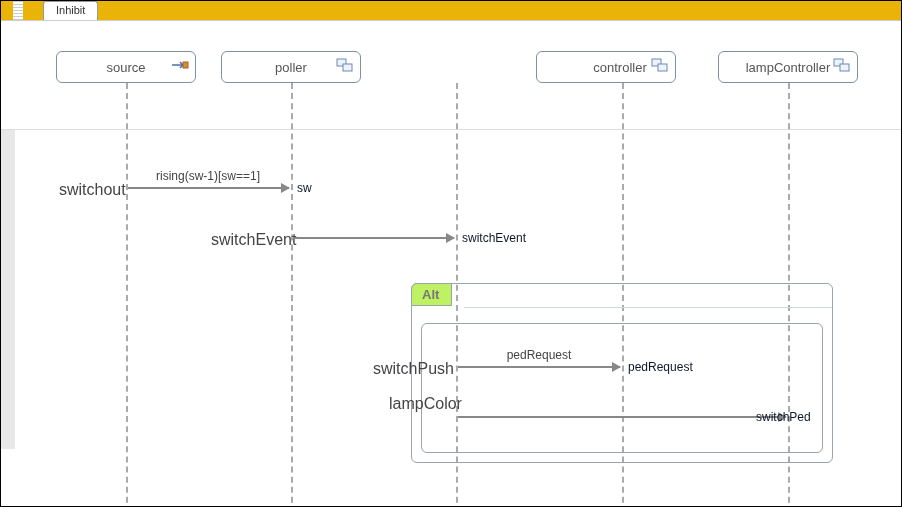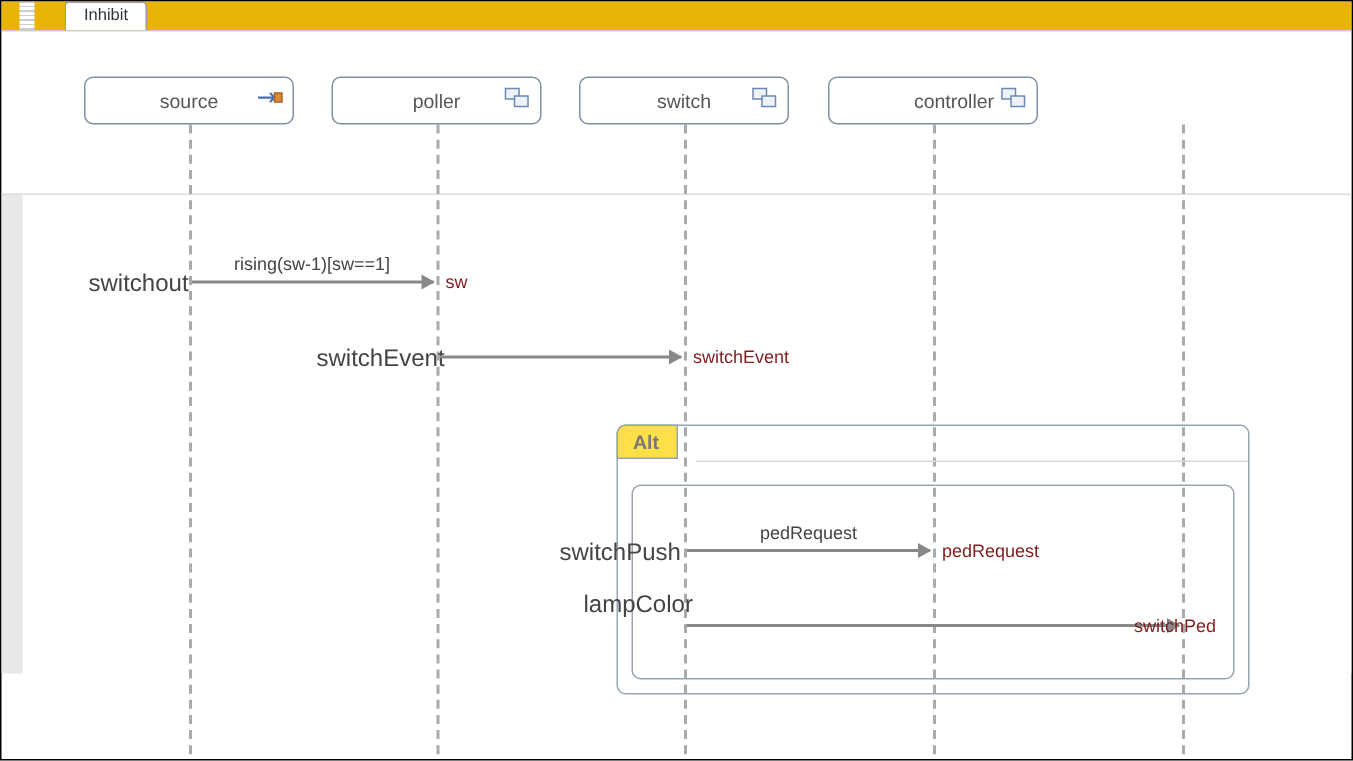--- a/index.html
+++ b/index.html
@@ -11,33 +11,33 @@
 .left-gutter { position: absolute; left: 0; top: 108px; width: 14px; bottom: 0; background: #e8e8e8; }
 .top-sep { position: absolute; left: 0; top: 108px; width: 100%; height: 1px; background: #ddd; }
 .lifeline-head { position: absolute; top: 30px; width: 140px; height: 32px; border: 1.5px solid #808fa3; border-radius: 6px; background: #fff; display: flex; align-items: center; justify-content: center; font-size: 13px; color: #555; }
 .lifeline-head .icon { position: absolute; right: 6px; top: 6px; }
 .lifeline { position: absolute; top: 62px; width: 0; border-left: 2px dashed #aaa; height: 440px; }
 
 
 .l0 { left: 55px; } .c0 { left: 125px; }
 .l1 { left: 220px; } .c1 { left: 290px; }
 .l2 { left: 385px; } .c2 { left: 455px; }
-.l3 { left: 551px; padding-left: 28px; } .c3 { left: 621px; }
+.l3 { left: 535px; padding-left: 28px; } .c3 { left: 621px; }
 .l4 { left: 717px; } .c4 { left: 787px; }
 
 .msg { position: absolute; height: 2px; background: #888; }
 .msg::after { content: ""; position: absolute; right: -1px; top: -4px; border-left: 9px solid #888; border-top: 5px solid transparent; border-bottom: 5px solid transparent; }
 .msg-label { position: absolute; font-size: 12px; color: #444; white-space: nowrap; transform: translateX(-50%); }
 .slabel { position: absolute; font-size: 16px; color: #444; white-space: nowrap; text-align: right; }
-.elabel { position: absolute; font-size: 12px; color: #7f1d1d; white-space: nowrap; }
+.elabel { position: absolute; font-size: 12px; color: #0f172a; white-space: nowrap; }
 
 .frag { position: absolute; border: 1.5px solid #9aa4af; border-radius: 6px; }
 .frag-outer { left: 410px; top: 262px; width: 422px; height: 180px; }
 .frag-inner { left: 420px; top: 302px; width: 402px; height: 130px; }
-.frag-label { position: absolute; left: -1px; top: -1px; padding: 3px 12px 3px 10px; border: 1.5px solid #9aa4af; border-radius: 6px 0 0 0; background: #fde047; font-weight: bold; color: #777; font-size: 13px; }
+.frag-label { position: absolute; left: -1px; top: -1px; padding: 3px 12px 3px 10px; border: 1.5px solid #9aa4af; border-radius: 6px 0 0 0; background: #bef264; font-weight: bold; color: #777; font-size: 13px; }
 .frag-label::after { content:""; position:absolute; right:-10px; top:0; width:0; height:0; border-top: 11px solid transparent; border-bottom: 11px solid transparent; }
 .frag-title-border { position:absolute; left: 52px; top:0; right:0; height:24px; border-bottom: 1px solid #d2d8df; }
 
 .icon svg { display:block; }
 </style>
 </head>
 <body>
 
 <div class="tab-bar">
   <div class="tab-handle"></div>
@@ -59,31 +59,31 @@
   </div>
   <div class="lifeline-head l1">
     <span>poller</span>
     <span class="icon">
       <svg width="18" height="14">
           <rect x="1" y="1" width="9" height="7" fill="#eef3fa" stroke="#6d89b3"></rect>
           <rect x="7" y="6" width="9" height="7" fill="#eef3fa" stroke="#6d89b3"></rect>
         </svg>
     </span>
   </div>
-  <div class="lifeline-head l2">
-    <span>switch</span>
+  <div class="lifeline-head l3">
+    <span>controller</span>
     <span class="icon">
       <svg width="18" height="14">
           <rect x="1" y="1" width="9" height="7" fill="#eef3fa" stroke="#6d89b3"></rect>
           <rect x="7" y="6" width="9" height="7" fill="#eef3fa" stroke="#6d89b3"></rect>
         </svg>
     </span>
   </div>
-  <div class="lifeline-head l3">
-    <span>controller</span>
+  <div class="lifeline-head l4">
+    <span>lampController</span>
     <span class="icon">
       <svg width="18" height="14">
           <rect x="1" y="1" width="9" height="7" fill="#eef3fa" stroke="#6d89b3"></rect>
           <rect x="7" y="6" width="9" height="7" fill="#eef3fa" stroke="#6d89b3"></rect>
         </svg>
     </span>
   </div>
 
   <div class="lifeline c0"></div>
   <div class="lifeline c1"></div>

